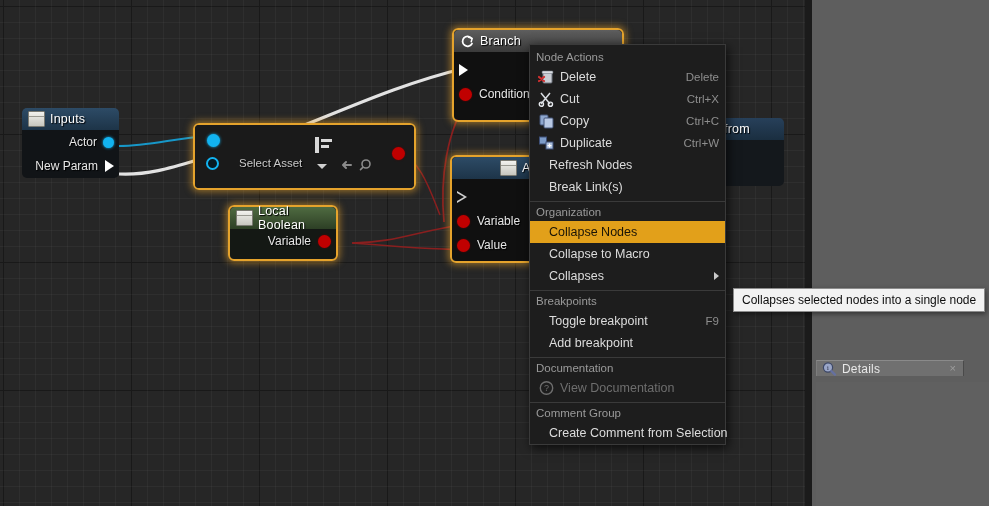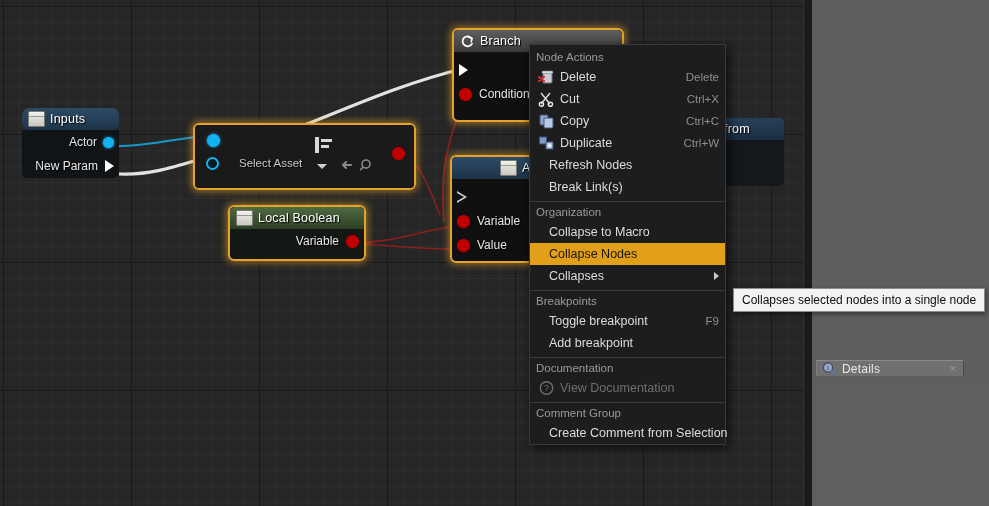--- a/index.html
+++ b/index.html
@@ -99,41 +99,41 @@
     width:15px;height:14px;margin-right:5px;flex:none;
     background:linear-gradient(#f2f2ee,#c7c7bf);
     border:1px solid #7a7a72;border-radius:1px;position:relative;
   }
   .var-icon:after{
     content:"";position:absolute;left:0;top:4px;width:100%;height:1px;background:#9a9a92;
   }
 
   
   #node-inputs{left:22px;top:108px;width:97px;}
-  #node-inputs .node-head{background:linear-gradient(#2d4b66,#1d3448);border-radius:7px;}
+  #node-inputs .node-head{background:linear-gradient(#2d4b66,#1d3448);}
   #node-inputs .node-body{background:#111417;}
 
   
   #node-branch{left:452px;top:28px;width:172px;}
   #node-branch .node-head{background:linear-gradient(#5e5e5e,#3a3a3a);}
   .branch-icon{
     width:15px;height:15px;margin-right:5px;flex:none;position:relative;
   }
 
   
   #node-assign{left:450px;top:155px;width:112px;}
   #node-assign .node-head{background:linear-gradient(#2d4b66,#1d3448);padding-left:48px;}
 
   
   #node-outputs{left:718px;top:118px;width:66px;}
   #node-outputs .node-head{background:linear-gradient(#27405a,#1a2e40);}
   #node-outputs .node-body{background:#14181c;height:46px;}
 
   
-  #node-localbool{left:228px;top:205px;width:138px;}
+  #node-localbool{left:228px;top:205px;width:110px;}
   #node-localbool .node-head{background:linear-gradient(#4f6b41,#2d3f25);}
   #node-localbool .node-body{background:#141814;}
 
   
   #node-select{left:193px;top:123px;width:223px;height:67px;}
   #node-select .inner{
     position:absolute;left:0;top:0;right:0;bottom:0;background:#1a1a1a;border-radius:4px;overflow:hidden;
   }
   #node-select .sa-label{
     position:absolute;left:44px;top:32px;font-size:11.5px;color:#c9c9c9;text-shadow:1px 1px 1px #000;
@@ -364,27 +364,27 @@
     </div>
     <div class="menu-item">
       <span class="mi-noicon"></span>
       <span class="mi-label">Refresh Nodes</span>
     </div>
     <div class="menu-item">
       <span class="mi-noicon"></span>
       <span class="mi-label">Break Link(s)</span>
     </div>
     <div class="menu-section">Organization</div>
+    <div class="menu-item hl">
+      <span class="mi-noicon"></span>
+      <span class="mi-label">Collapse Nodes</span>
+    </div>
     <div class="menu-item">
       <span class="mi-noicon"></span>
       <span class="mi-label">Collapse to Macro</span>
-    </div>
-    <div class="menu-item hl">
-      <span class="mi-noicon"></span>
-      <span class="mi-label">Collapse Nodes</span>
     </div>
     <div class="menu-item">
       <span class="mi-noicon"></span>
       <span class="mi-label">Collapses</span>
       <span class="mi-arrow"></span>
     </div>
     <div class="menu-section">Breakpoints</div>
     <div class="menu-item">
       <span class="mi-noicon"></span>
       <span class="mi-label">Toggle breakpoint</span>

